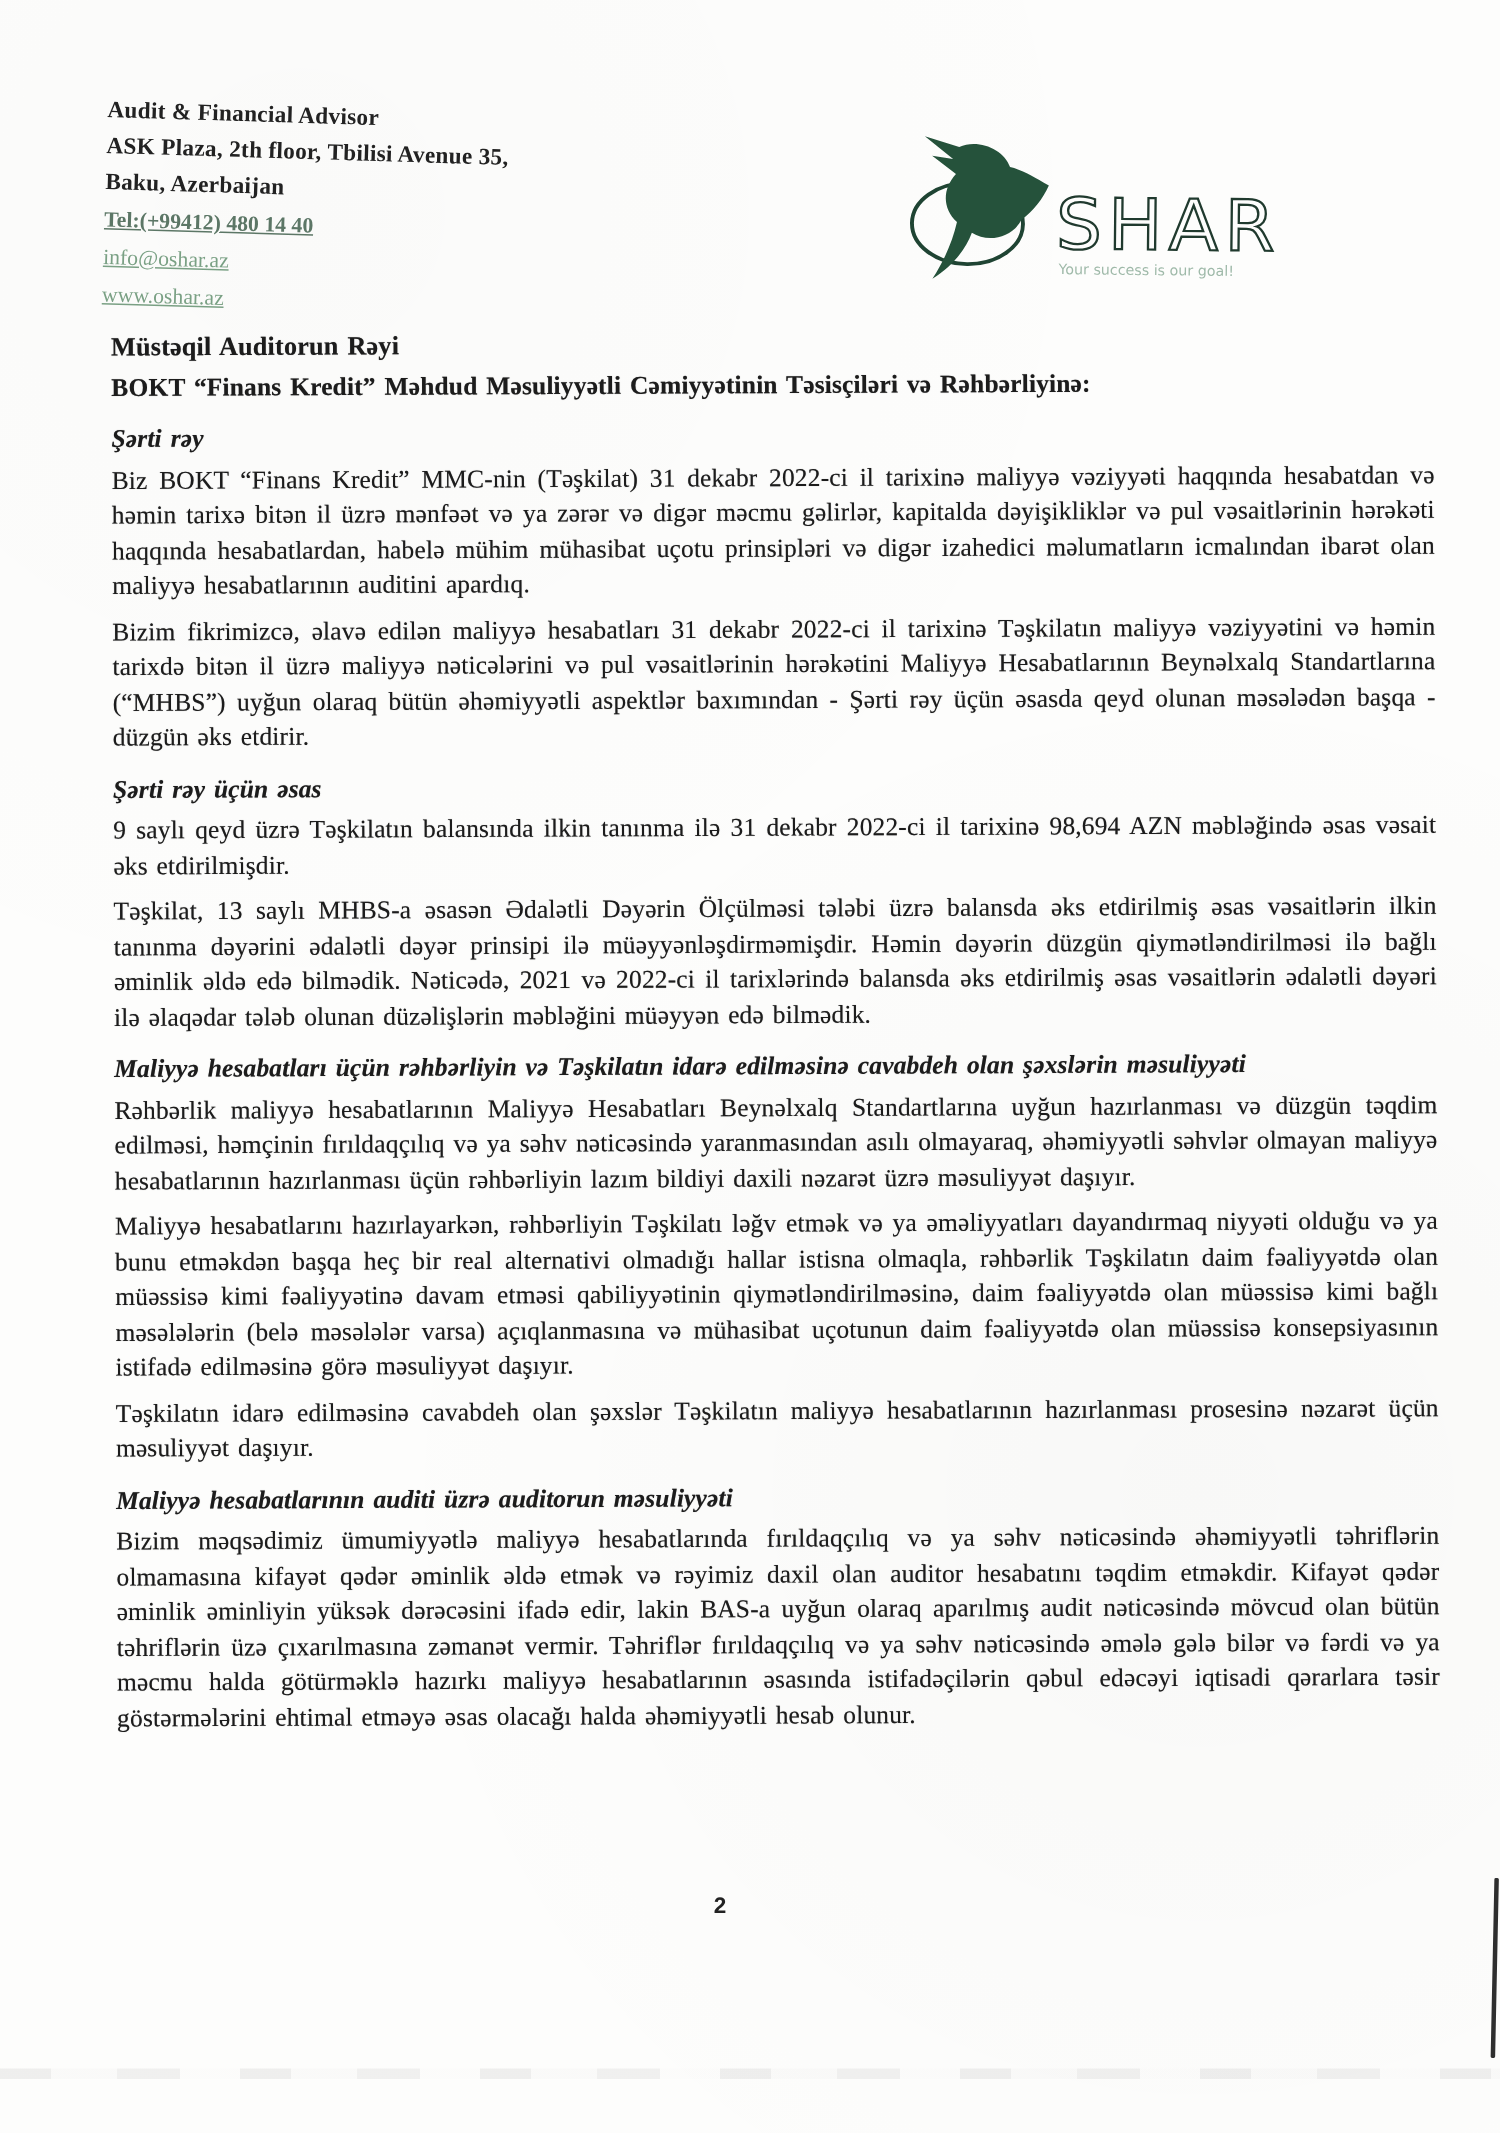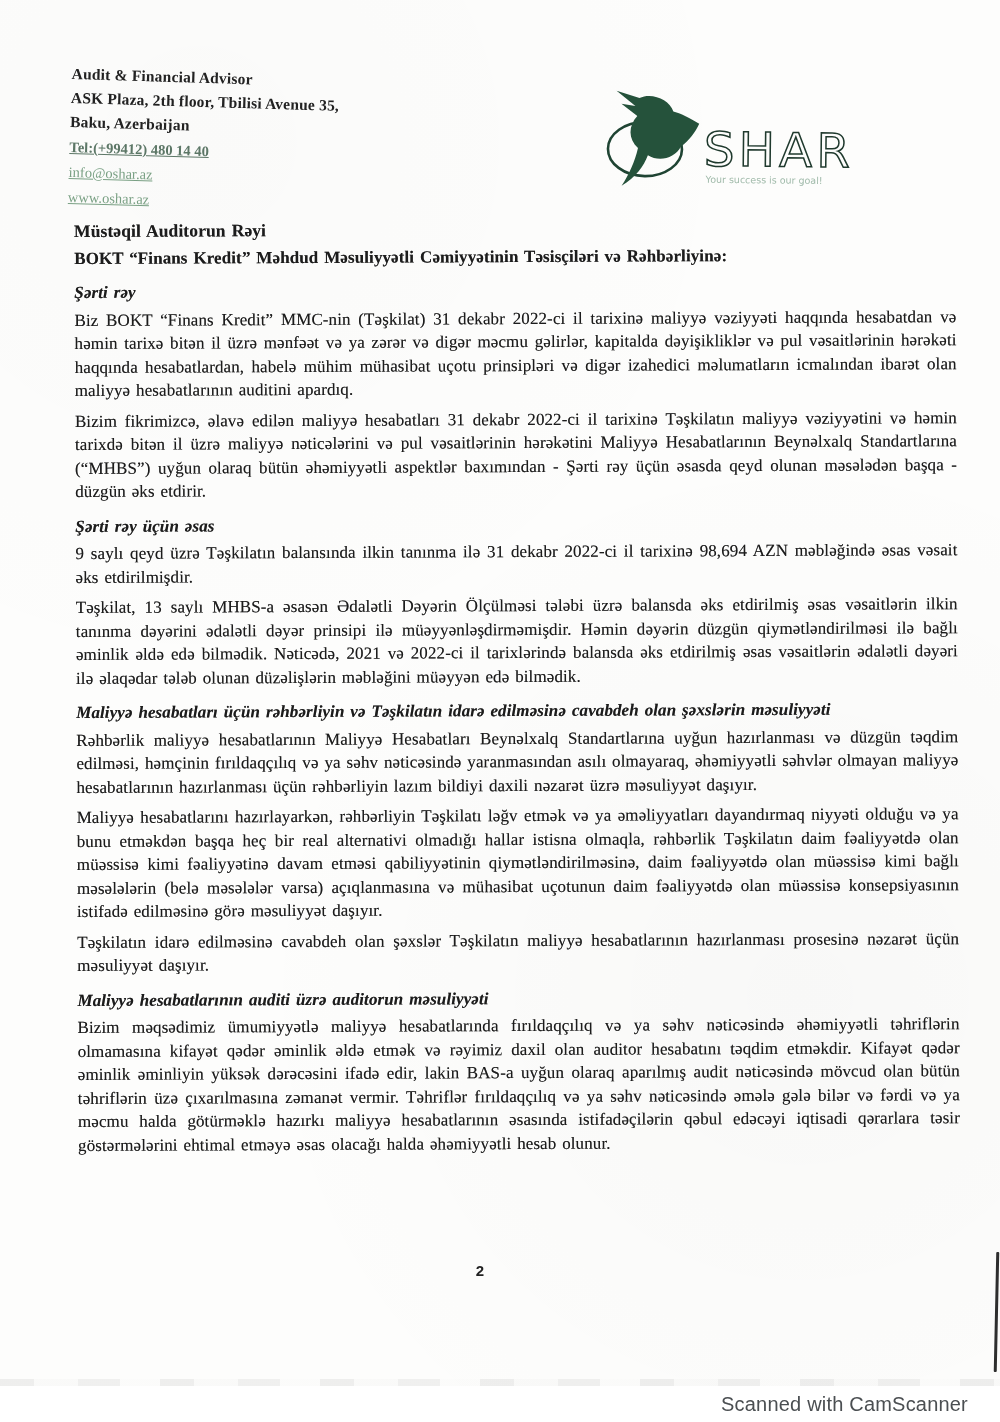--- a/index.html
+++ b/index.html
@@ -115,17 +115,14 @@
 
     <div class="sec-h">Maliyyə hesabatlarının auditi üzrə auditorun məsuliyyəti</div>
     <p>Bizim məqsədimiz ümumiyyətlə maliyyə hesabatlarında fırıldaqçılıq və ya səhv nəticəsində əhəmiyyətli təhriflərin olmamasına kifayət qədər əminlik əldə etmək və rəyimiz daxil olan auditor hesabatını təqdim etməkdir. Kifayət qədər əminlik əminliyin yüksək dərəcəsini ifadə edir, lakin BAS-a uyğun olaraq aparılmış audit nəticəsində mövcud olan bütün təhriflərin üzə çıxarılmasına zəmanət vermir. Təhriflər fırıldaqçılıq və ya səhv nəticəsində əmələ gələ bilər və fərdi və ya məcmu halda götürməklə hazırkı maliyyə hesabatlarının əsasında istifadəçilərin qəbul edəcəyi iqtisadi qərarlara təsir göstərmələrini ehtimal etməyə əsas olacağı halda əhəmiyyətli hesab olunur.</p>
   </div>
 
   <div class="page-num">2</div>
 
   <div class="edge-line"></div>
   <div class="smudge"></div>
 
-  <div class="scan-footer">
-    <span>Scanned with CamScanner</span>
-  </div>
 
 </div>
 
 </body></html>

